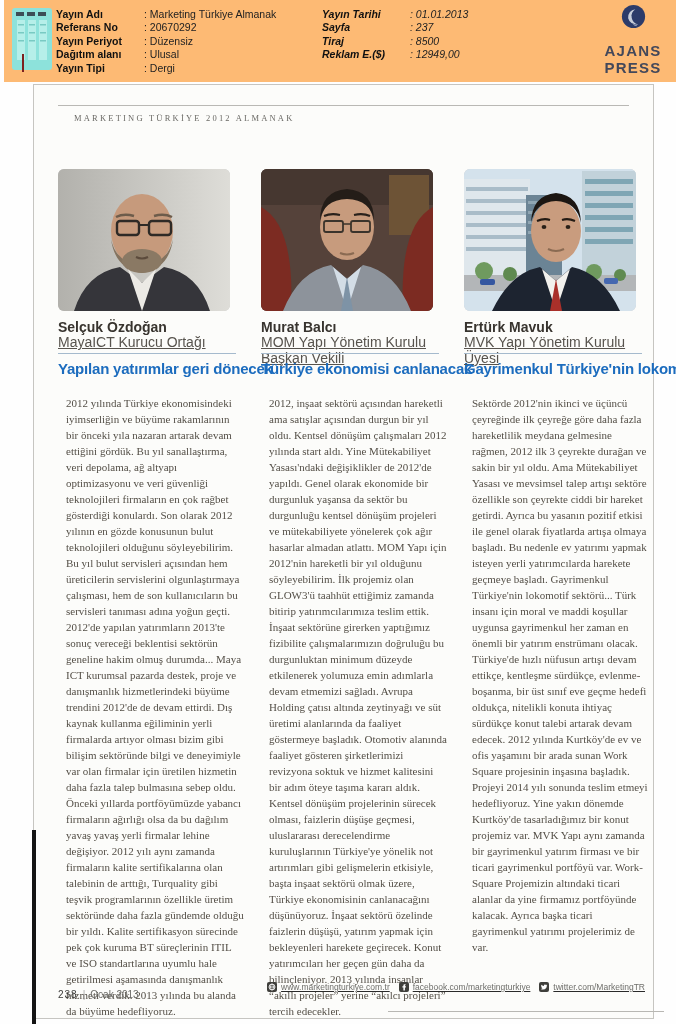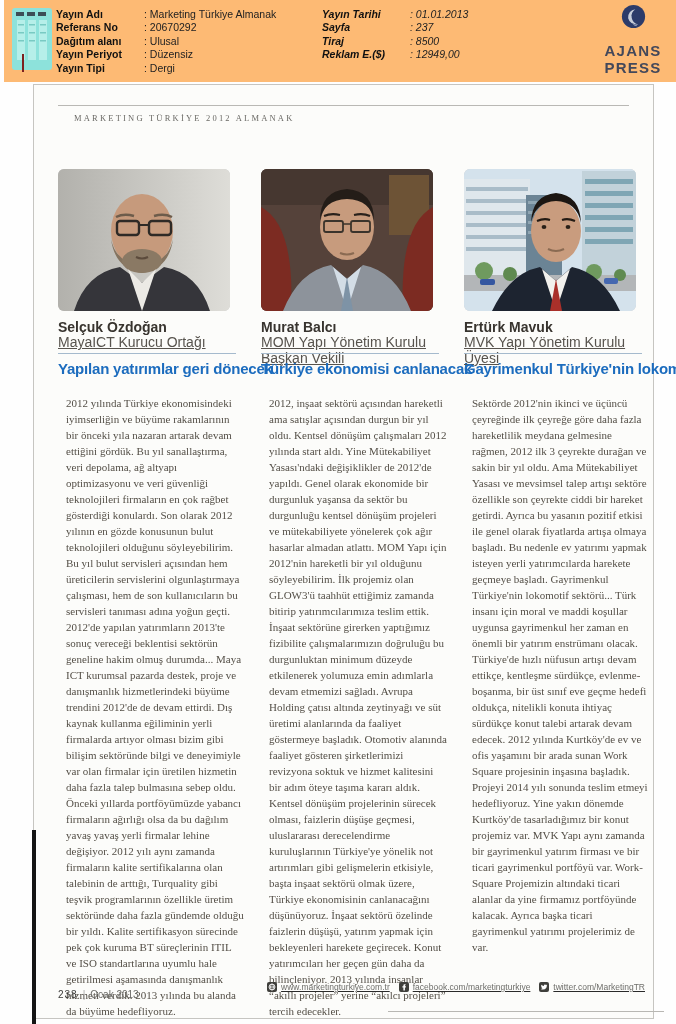--- a/index.html
+++ b/index.html
@@ -81,26 +81,26 @@
   <div class="meta-left">
     <div class="meta-row">
       <span class="meta-label">Yayın Adı</span>
       <span class="meta-value">: Marketing Türkiye Almanak</span>
     </div>
     <div class="meta-row">
       <span class="meta-label">Referans No</span>
       <span class="meta-value">: 20670292</span>
     </div>
     <div class="meta-row">
+      <span class="meta-label">Yayın Periyot</span>
+      <span class="meta-value">: Düzensiz</span>
+    </div>
+    <div class="meta-row">
       <span class="meta-label">Dağıtım alanı</span>
       <span class="meta-value">: Ulusal</span>
-    </div>
-    <div class="meta-row">
-      <span class="meta-label">Yayın Periyot</span>
-      <span class="meta-value">: Düzensiz</span>
     </div>
     <div class="meta-row">
       <span class="meta-label">Yayın Tipi</span>
       <span class="meta-value">: Dergi</span>
     </div>
   </div>
 
   <div class="meta-right">
     <div class="meta-row">
       <span class="meta-label">Yayın Tarihi</span>

